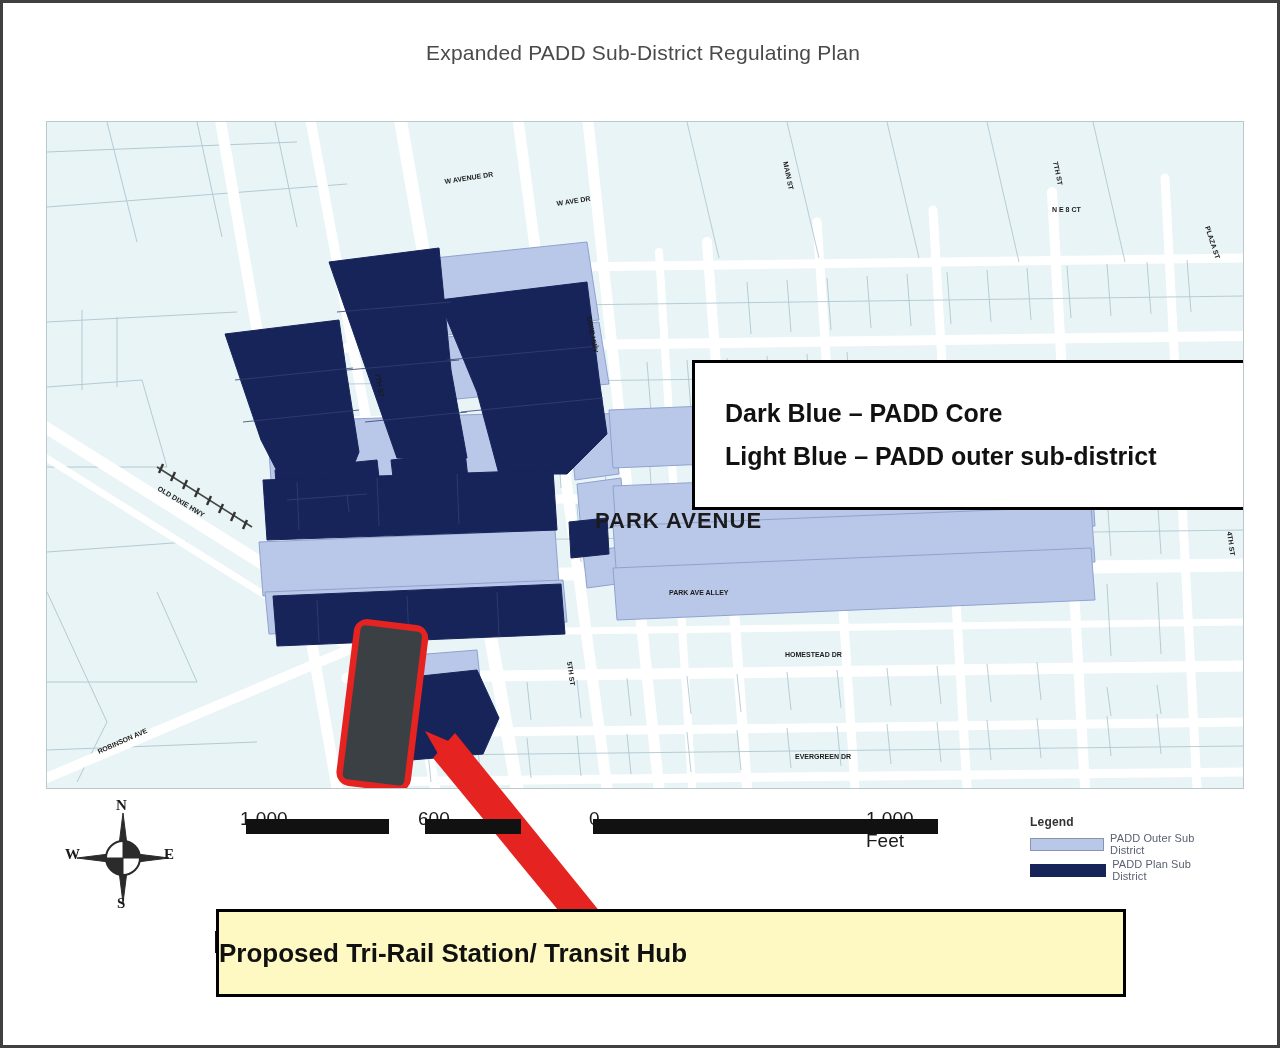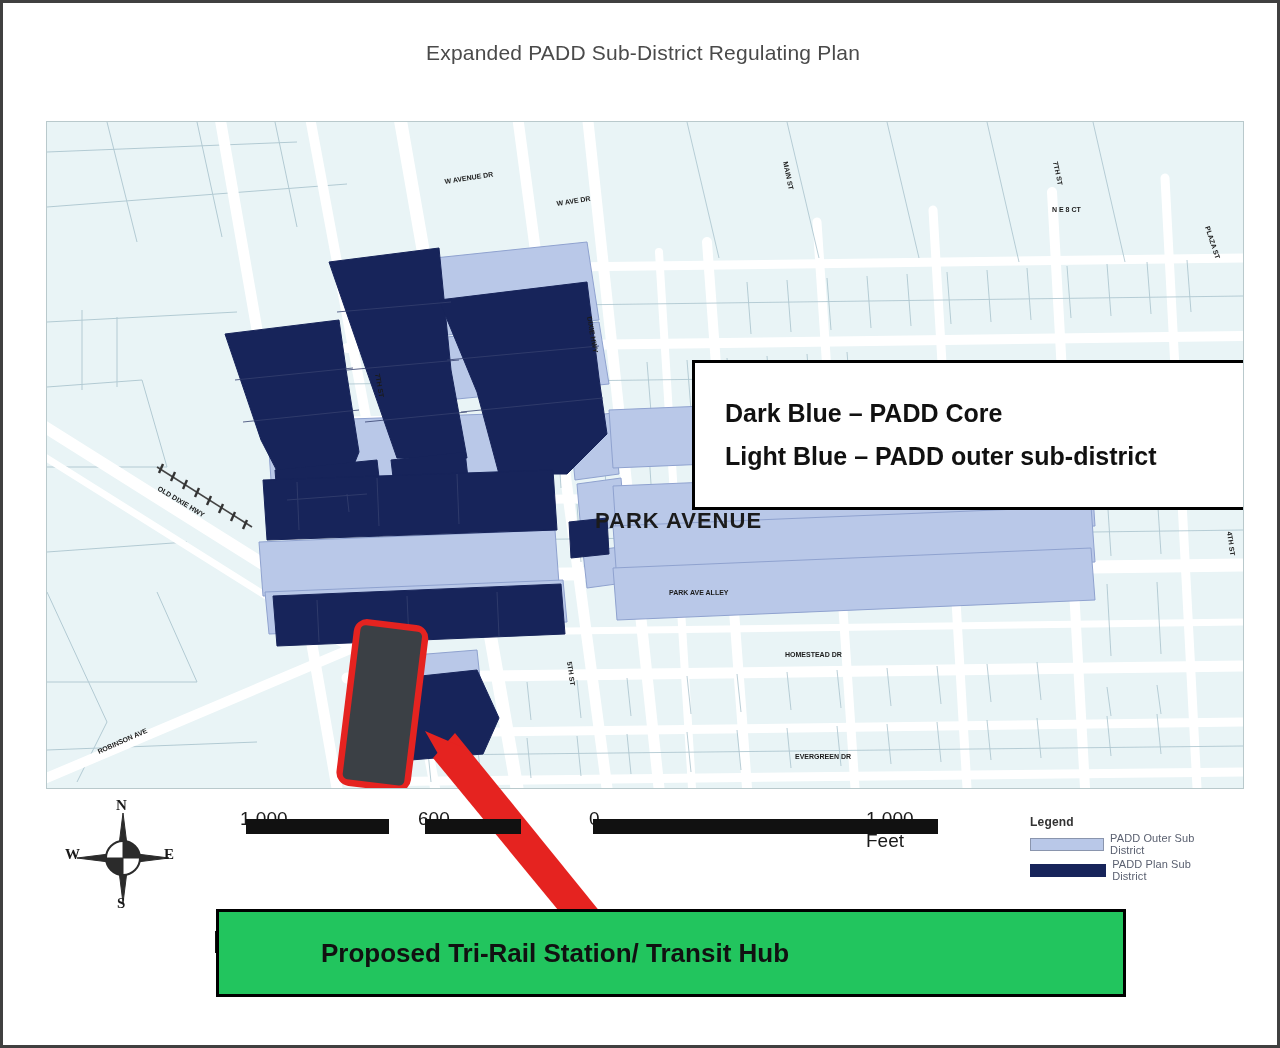--- a/index.html
+++ b/index.html
@@ -23,22 +23,22 @@
   
   #callout-legend{position:absolute;left:645px;top:238px;width:605px;height:150px;
         background:#fff;border:3px solid #000;box-sizing:border-box;
         display:flex;flex-direction:column;justify-content:center;
         padding:0 0 0 30px;}
   #callout-legend .ln{font-size:25px;font-weight:bold;color:#111;
         line-height:1.0;margin:9px 0;}
 
   
   #callout-hub{position:absolute;left:213px;top:906px;width:910px;height:88px;
-        background:#22c55e;border:3px solid #000;box-sizing:border-box;
-        display:flex;align-items:center;padding-left:102px;}
+        background:#fef9c3;border:3px solid #000;box-sizing:border-box;
+        display:flex;align-items:center;}
   #callout-hub .ln{font-size:26px;font-weight:bold;color:#111;}
 
   
   #leader{position:absolute;left:330px;top:600px;width:380px;height:330px;
           pointer-events:none;}
 
   
   #scalebar{position:absolute;left:215px;top:793px;width:720px;height:48px;}
   #scalebar .nums{position:relative;height:20px;}
   #scalebar .nums span{position:absolute;font-size:19px;color:#1a1a1a;

